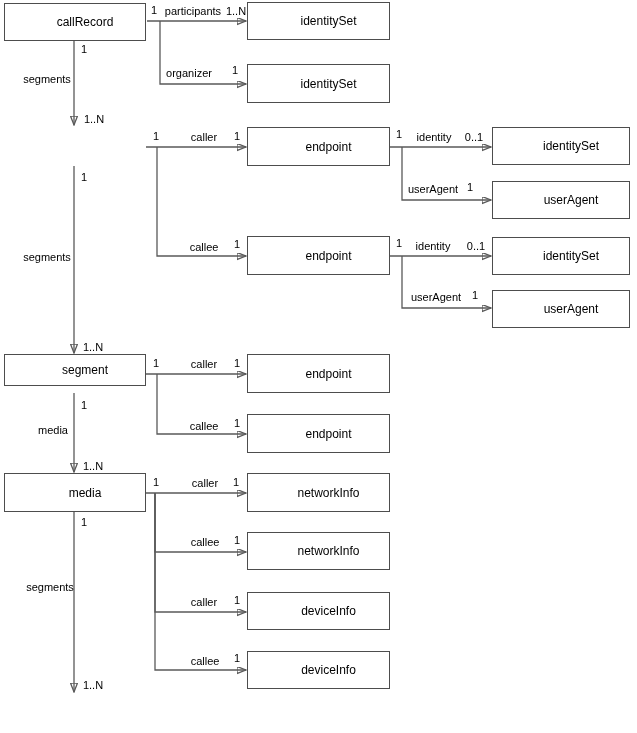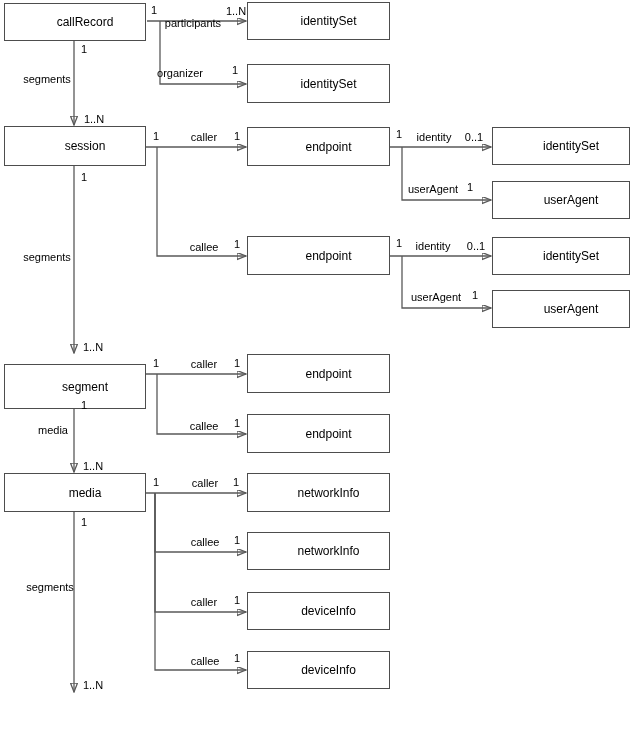--- a/index.html
+++ b/index.html
@@ -44,45 +44,44 @@
     <path d="M157,374 V434 H246" marker-end="url(#arrow)"></path>
     <path d="M74,393 V472" marker-end="url(#arrow)"></path>
     <path d="M146,493 H246" marker-end="url(#arrow)"></path>
     <path d="M155,493 V552 H246" marker-end="url(#arrow)"></path>
     <path d="M155,493 V612 H246" marker-end="url(#arrow)"></path>
     <path d="M155,493 V670 H246" marker-end="url(#arrow)"></path>
     <path d="M74,512 V692" marker-end="url(#arrow)"></path>
   </svg>
 
   <div class="node" style="left:4px;top:3px;width:142px;height:38px">callRecord</div>
-  <div class="node" style="left:4px;top:126px;width:142px;height:40px">session</div>
-  <div class="node" style="left:4px;top:364px;width:142px;height:45px">segment</div>
+  <div class="node" style="left:4px;top:354px;width:142px;height:32px">segment</div>
   <div class="node" style="left:4px;top:473px;width:142px;height:39px">media</div>
 
   <div class="node" style="left:247px;top:2px;width:143px;height:38px">identitySet</div>
   <div class="node" style="left:247px;top:64px;width:143px;height:39px">identitySet</div>
   <div class="node" style="left:247px;top:127px;width:143px;height:39px">endpoint</div>
   <div class="node" style="left:247px;top:236px;width:143px;height:39px">endpoint</div>
   <div class="node" style="left:247px;top:354px;width:143px;height:39px">endpoint</div>
   <div class="node" style="left:247px;top:414px;width:143px;height:39px">endpoint</div>
   <div class="node" style="left:247px;top:473px;width:143px;height:39px">networkInfo</div>
   <div class="node" style="left:247px;top:532px;width:143px;height:38px">networkInfo</div>
   <div class="node" style="left:247px;top:592px;width:143px;height:38px">deviceInfo</div>
   <div class="node" style="left:247px;top:651px;width:143px;height:38px">deviceInfo</div>
 
   <div class="node" style="left:492px;top:127px;width:138px;height:38px">identitySet</div>
   <div class="node" style="left:492px;top:181px;width:138px;height:38px">userAgent</div>
   <div class="node" style="left:492px;top:237px;width:138px;height:38px">identitySet</div>
   <div class="node" style="left:492px;top:290px;width:138px;height:38px">userAgent</div>
 
   <div class="elabel" style="left:154px;top:10px">1</div>
-  <div class="elabel" style="left:193px;top:23px">participants</div>
+  <div class="elabel" style="left:193px;top:11px">participants</div>
   <div class="elabel" style="left:236px;top:11px">1..N</div>
 
-  <div class="elabel" style="left:180px;top:73px">organizer</div>
+  <div class="elabel" style="left:189px;top:73px">organizer</div>
   <div class="elabel" style="left:235px;top:70px">1</div>
 
   <div class="elabel" style="left:84px;top:49px">1</div>
   <div class="elabel" style="left:47px;top:79px">segments</div>
   <div class="elabel" style="left:94px;top:119px">1..N</div>
 
   <div class="elabel" style="left:156px;top:136px">1</div>
   <div class="elabel" style="left:204px;top:137px">caller</div>
   <div class="elabel" style="left:237px;top:136px">1</div>
 

